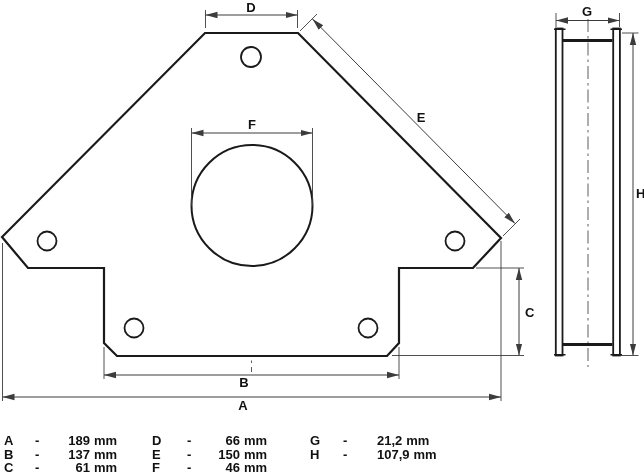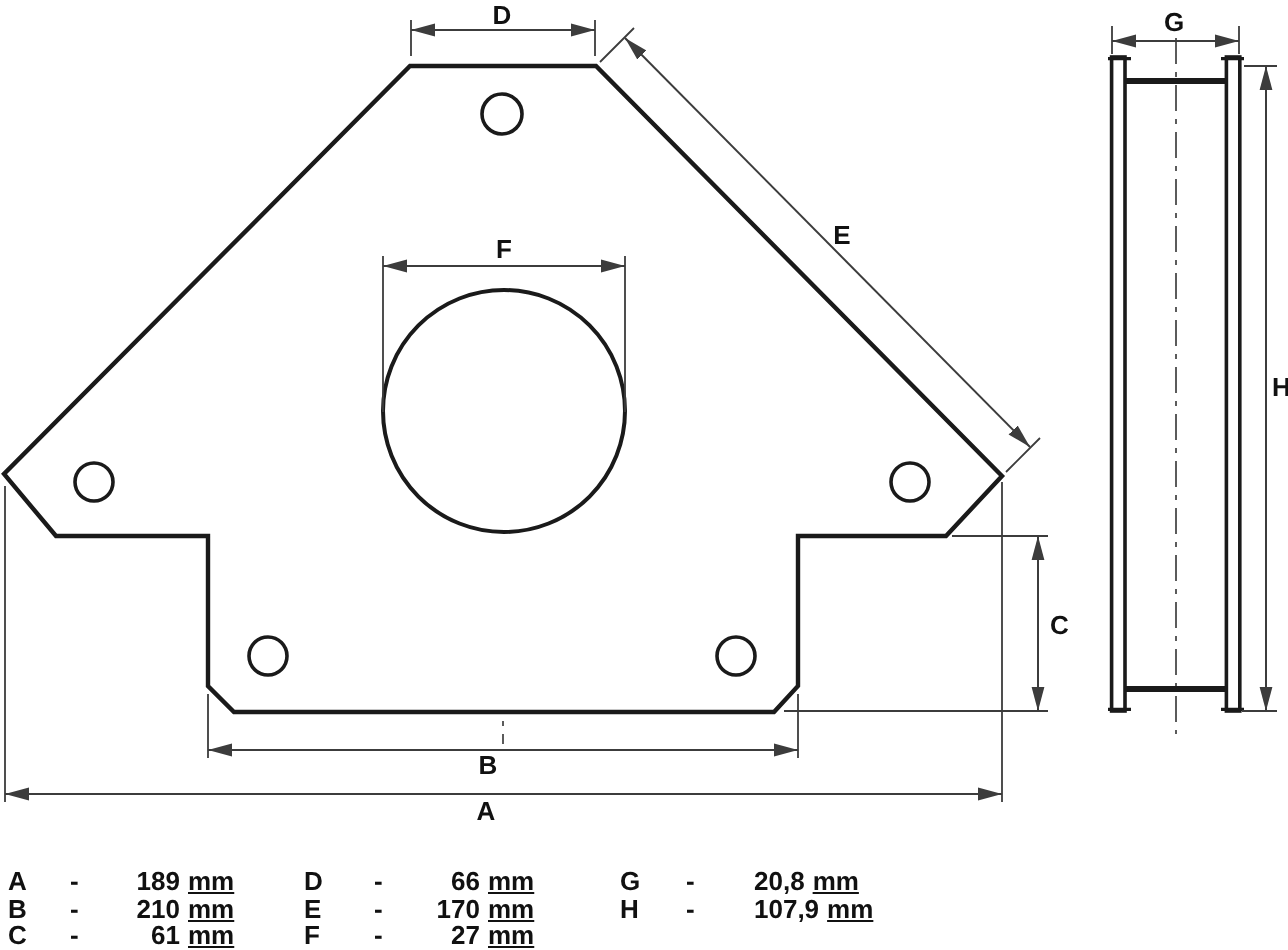--- a/index.html
+++ b/index.html
@@ -26,21 +26,21 @@
   .dim{stroke:var(--thin);stroke-width:1;fill:none;}
   .cl{stroke:#4a4a4a;stroke-width:0.9;fill:none;stroke-dasharray:13 4 2.5 4;}
   .arrfill{fill:var(--thin);}
   .dimlabel{font:bold 13px "Liberation Sans",sans-serif;fill:#111;}
   .legend-col{position:absolute;font:bold 13px "Liberation Sans",sans-serif;color:#111;}
   .lrow{display:grid;height:13.7px;line-height:13.7px;}
   .col1 .lrow{grid-template-columns:31px 33px 22px auto;}
   .col2 .lrow{grid-template-columns:35px 26px 27px auto;}
   .col3 .lrow{grid-template-columns:33px 34px auto;}
   .num{text-align:right;}
-  .unit{padding-left:4px;text-decoration:underline;}
+  .unit{padding-left:4px;}
 </style>
 </head>
 <body>
 
 <div id="stage">
 
   <svg width="644" height="430" viewBox="0 0 644 430">
     <defs>
       <marker id="arw" markerUnits="userSpaceOnUse" markerWidth="13" markerHeight="8" refX="12" refY="4" orient="auto-start-reverse">
         <path class="arrfill" d="M0,0.8 L12,4 L0,7.2 Z"></path>
@@ -125,57 +125,57 @@
   <div class="legend-col col1" style="left:4px;top:434px;">
     <div class="lrow">
       <span>A</span>
       <span>-</span>
       <span class="num">189</span>
       <span class="unit">mm</span>
     </div>
     <div class="lrow">
       <span>B</span>
       <span>-</span>
-      <span class="num">210</span>
+      <span class="num">137</span>
       <span class="unit">mm</span>
     </div>
     <div class="lrow">
       <span>C</span>
       <span>-</span>
       <span class="num">61</span>
       <span class="unit">mm</span>
     </div>
   </div>
 
   <div class="legend-col col2" style="left:152px;top:434px;">
     <div class="lrow">
       <span>D</span>
       <span>-</span>
       <span class="num">66</span>
       <span class="unit">mm</span>
     </div>
     <div class="lrow">
       <span>E</span>
       <span>-</span>
-      <span class="num">170</span>
+      <span class="num">150</span>
       <span class="unit">mm</span>
     </div>
     <div class="lrow">
       <span>F</span>
       <span>-</span>
-      <span class="num">27</span>
+      <span class="num">46</span>
       <span class="unit">mm</span>
     </div>
   </div>
 
   <div class="legend-col col3" style="left:310px;top:434px;">
     <div class="lrow">
       <span>G</span>
       <span>-</span>
-      <span><span>20,8</span><span class="unit">mm</span></span>
+      <span><span>21,2</span><span class="unit">mm</span></span>
     </div>
     <div class="lrow">
       <span>H</span>
       <span>-</span>
       <span><span>107,9</span><span class="unit">mm</span></span>
     </div>
   </div>
 
 </div>
 

